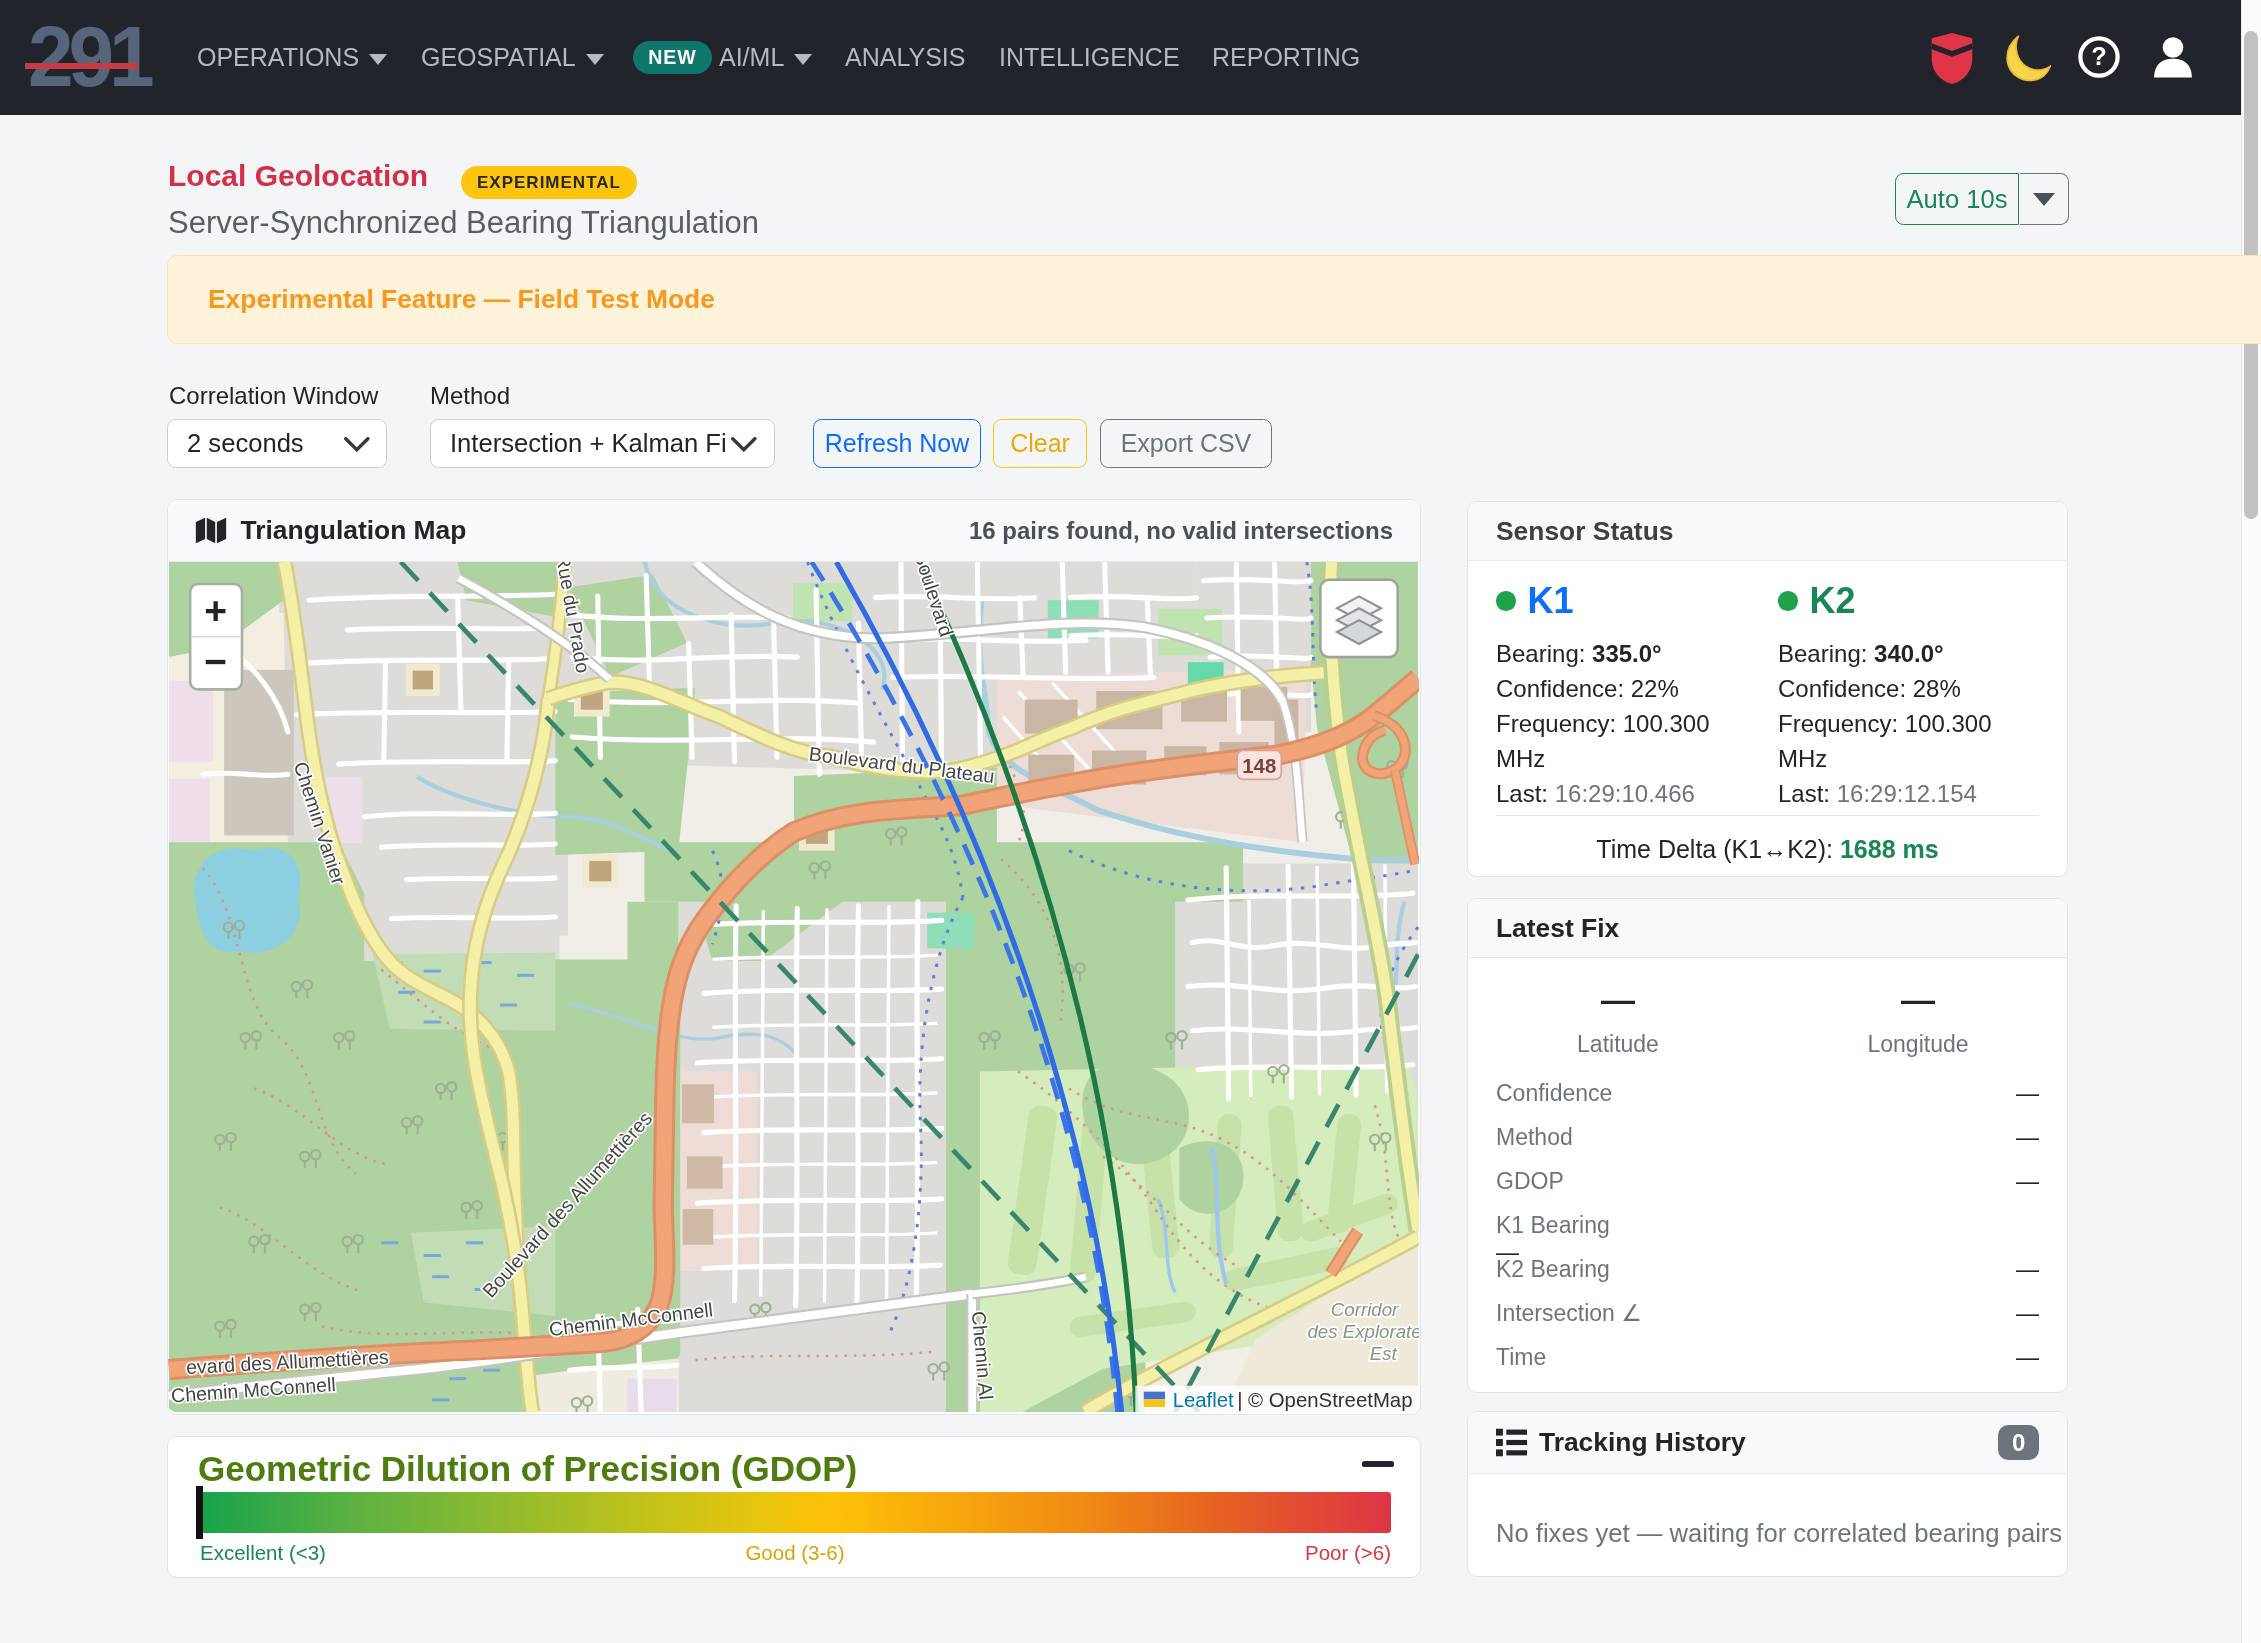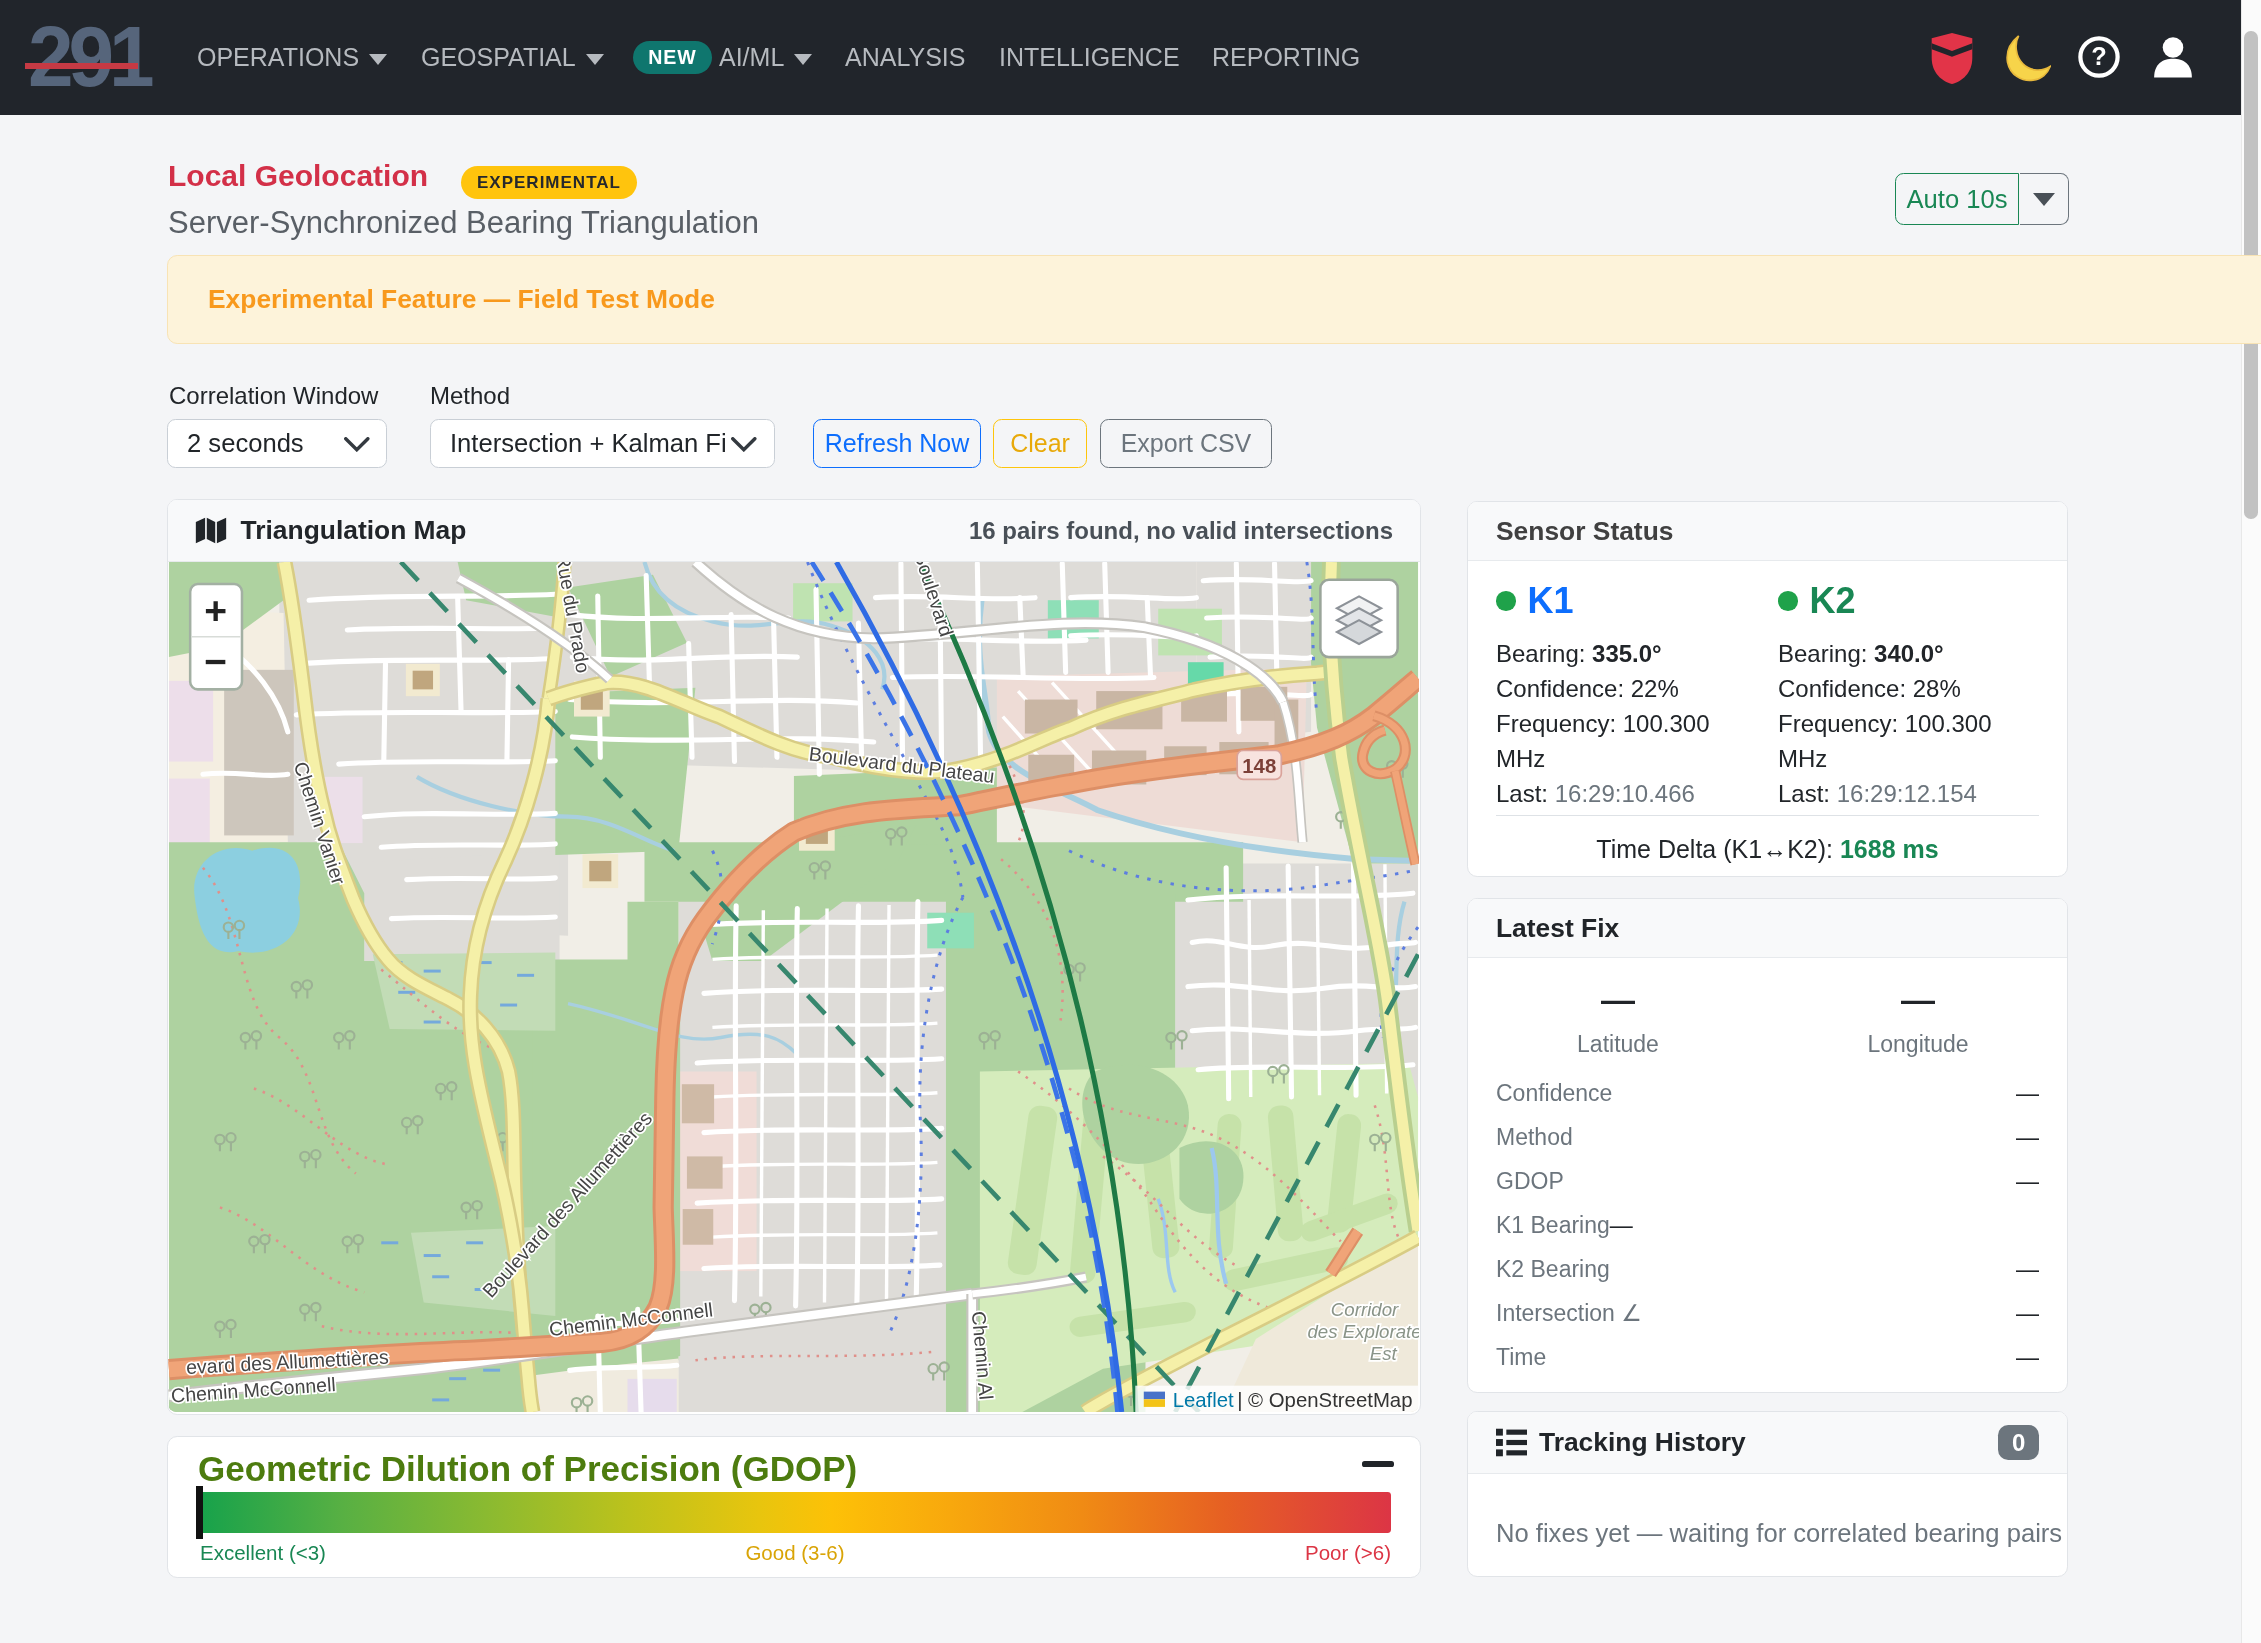--- a/index.html
+++ b/index.html
@@ -494,21 +494,21 @@
         <span style="color:#212529;">—</span>
       </div>
     <div style="display:flex;justify-content:space-between;height:44px;">
         <span>Method</span>
         <span style="color:#212529;">—</span>
       </div>
     <div style="display:flex;justify-content:space-between;height:44px;">
         <span>GDOP</span>
         <span style="color:#212529;">—</span>
       </div>
-    <div style="display:flex;justify-content:flex-start;height:44px;">
+    <div style="display:flex;justify-content:space-between;height:44px;flex-direction:column;">
         <span>K1 Bearing</span>
         <span style="color:#212529;">—</span>
       </div>
     <div style="display:flex;justify-content:space-between;height:44px;">
         <span>K2 Bearing</span>
         <span style="color:#212529;">—</span>
       </div>
     <div style="display:flex;justify-content:space-between;height:44px;">
         <span>Intersection ∠</span>
         <span style="color:#212529;">—</span>

